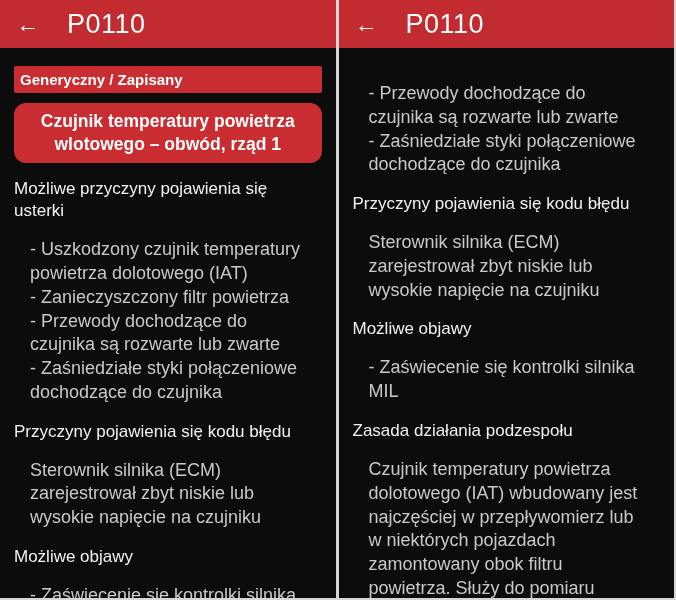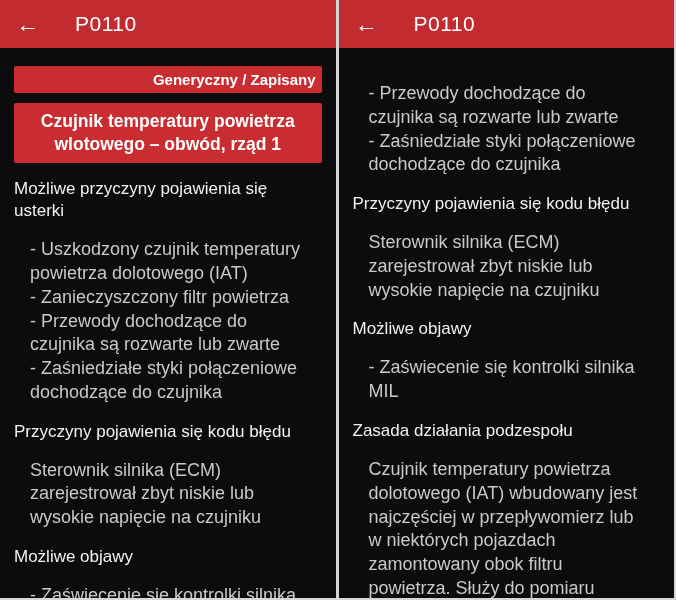--- a/index.html
+++ b/index.html
@@ -33,51 +33,51 @@
     flex-shrink: 0;
   }
   .back-icon {
     color: #ffffff;
     font-size: 23px;
     line-height: 1;
     cursor: pointer;
   }
   .appbar-title {
     color: #ffffff;
-    font-size: 21px;
-    margin-left: 36px;
+    font-size: 27px;
+    margin-left: 28px;
     letter-spacing: 0.5px;
   }
 
   .content {
     padding: 18px 14px 0 14px;
     height: 552px;
     overflow: hidden;
   }
 
   .badge {
     background: #c92d32;
     color: #ffffff;
     font-size: 15px;
     font-weight: bold;
-    text-align: right;
+    text-align: left;
     padding: 5px 6px;
     border-radius: 2px;
     margin: 0 0 10px 0;
   }
 
   .title-box {
     background: #c92d32;
     color: #ffffff;
     font-size: 17.5px;
     font-weight: bold;
     text-align: center;
     line-height: 1.32;
     padding: 7px 10px;
-    border-radius: 2px;
+    border-radius: 12px;
     margin: 0 0 4px 0;
   }
 
   .section-heading {
     color: #f1f1f1;
     font-size: 17px;
     font-weight: normal;
     line-height: 1.3;
     margin: 15px 0 9px 0;
   }

